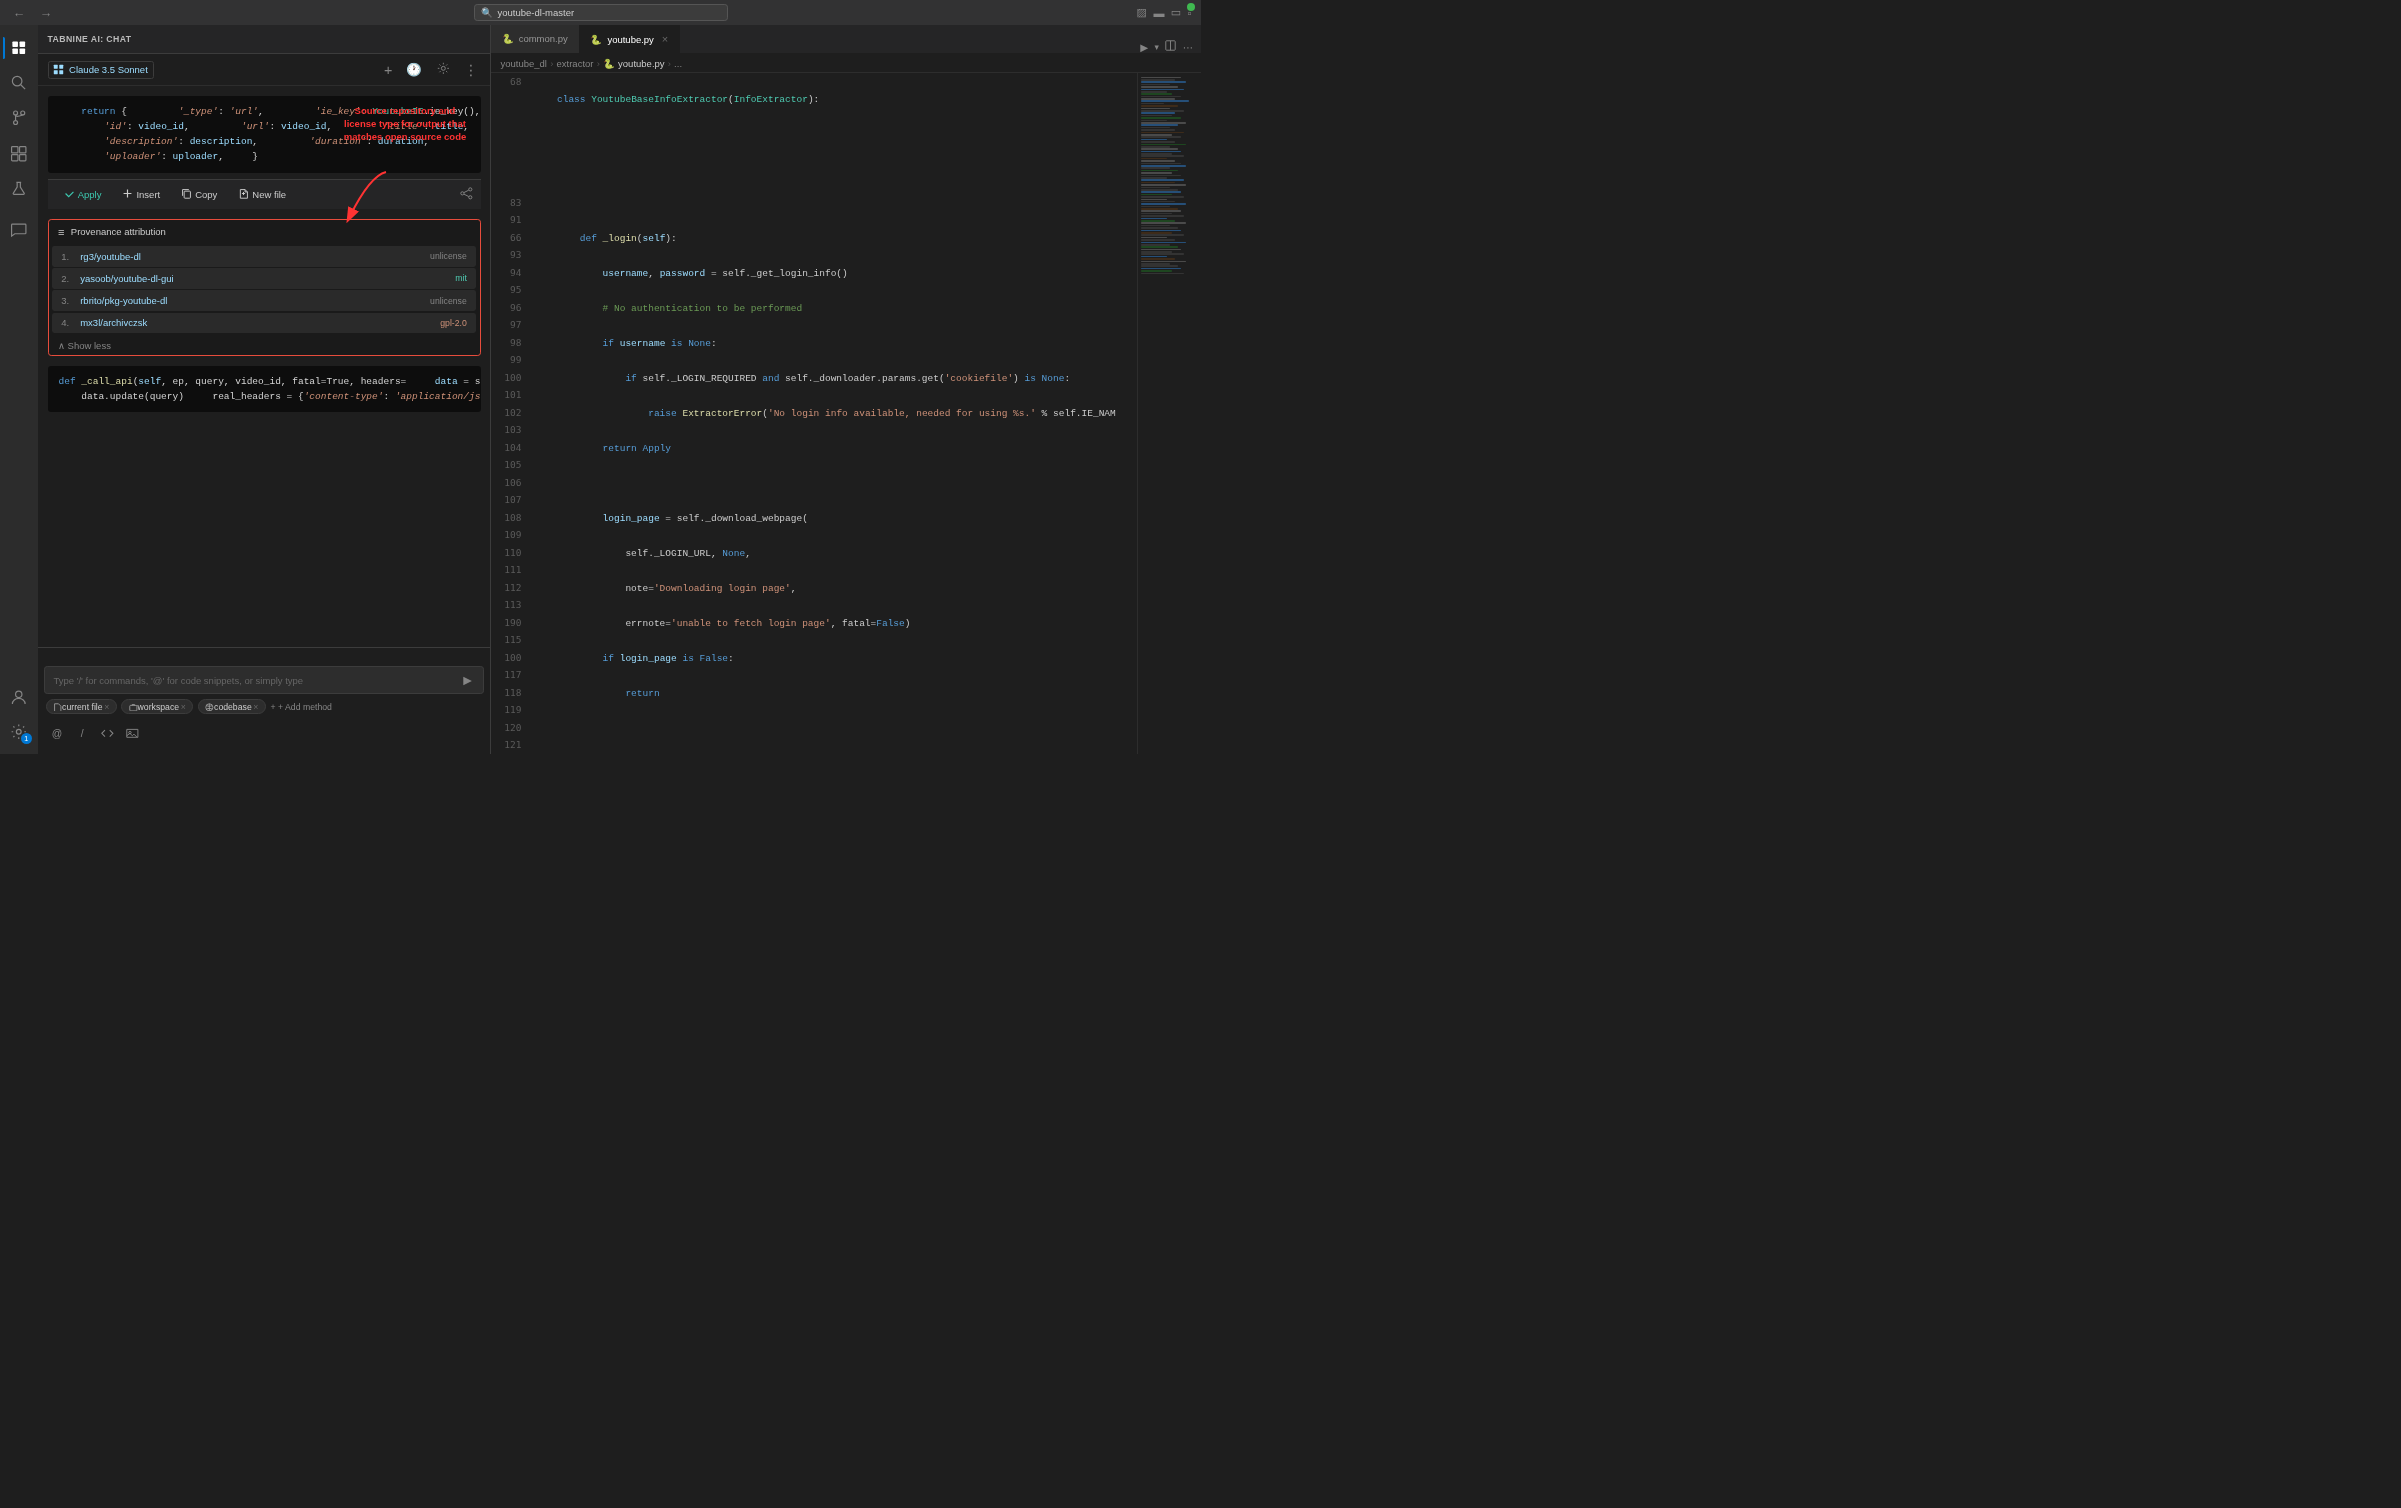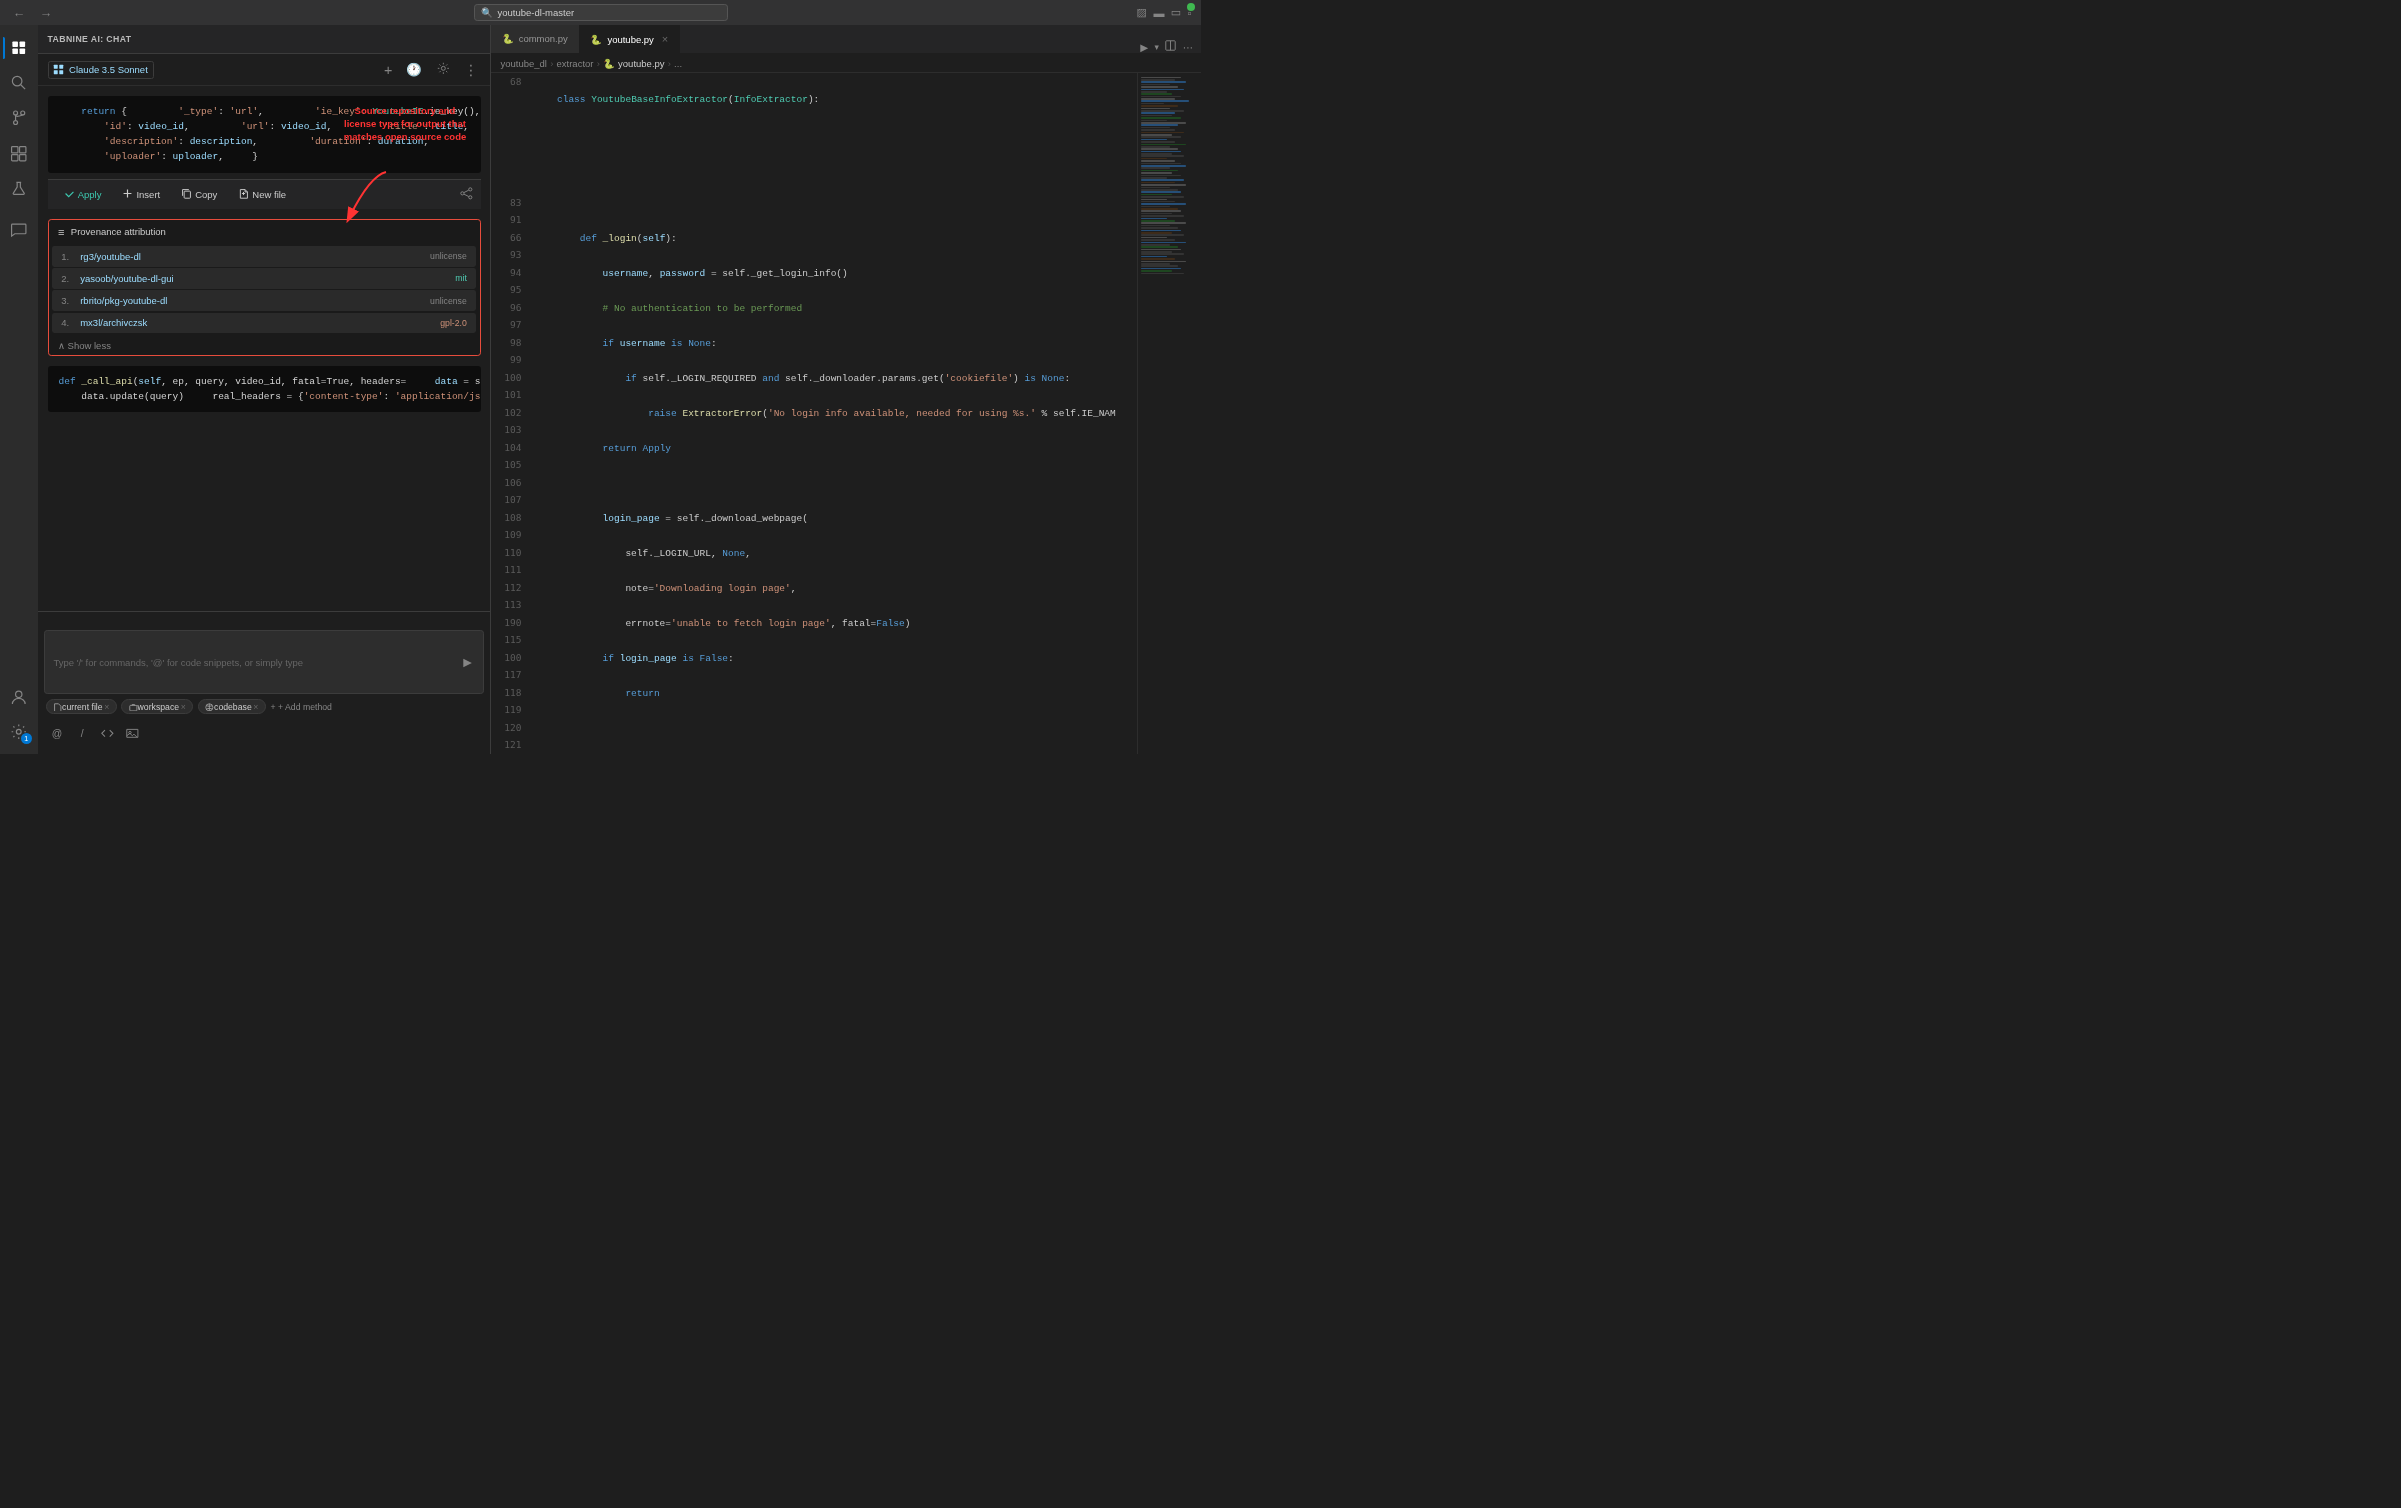--- a/index.html
+++ b/index.html
@@ -197,21 +197,21 @@
       background: #0d0d0d;
       border-radius: 3.2px;
       padding: 8px 11px;
       font-family: 'Consolas', 'Courier New', monospace;
       font-size: 9.5px;
       line-height: 1.6;
       color: #d4d4d4;
       overflow-x: auto;
     }
     .code-block .kw { color: #569cd6; }
-    .code-block .str { color: #ce9178; }
+    .code-block .str { color: #ce9178; font-style: italic; }
     .code-line { white-space: pre; }
 
     
     .action-bar {
       display: flex;
       align-items: center;
       gap: 4.8px;
       padding: 4.8px 8px;
       background: #252526;
       border-top: 0.8px solid #3c3c3c;
@@ -308,21 +308,21 @@
     .chat-input-area {
       padding: 6.4px;
       border-top: 0.8px solid #3c3c3c;
       background: #1e1e1e;
       flex-shrink: 0;
     }
     .chat-input-box {
       background: #2d2d2d;
       border: 0.8px solid #3c3c3c;
       border-radius: 3.2px;
-      padding: 23px 8px;
+      padding: 5px 8px;
       display: flex;
       align-items: center;
       gap: 6.4px;
       margin-top: 12px;
     }
     .chat-input-text {
       flex: 1;
       color: #666;
       font-size: 9.5px;
     }

